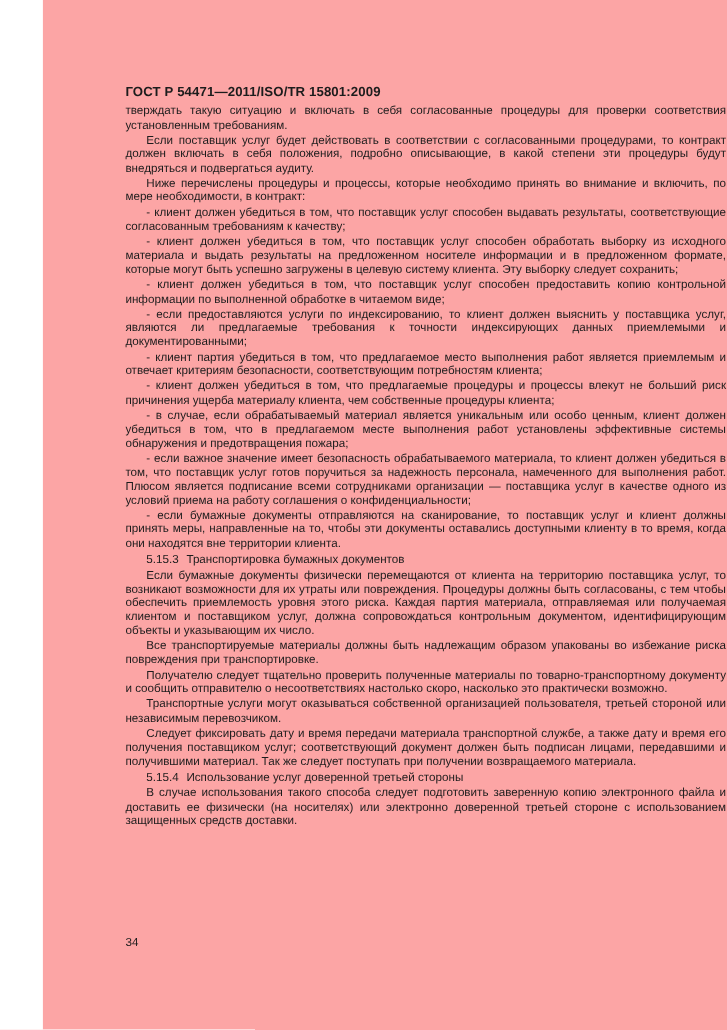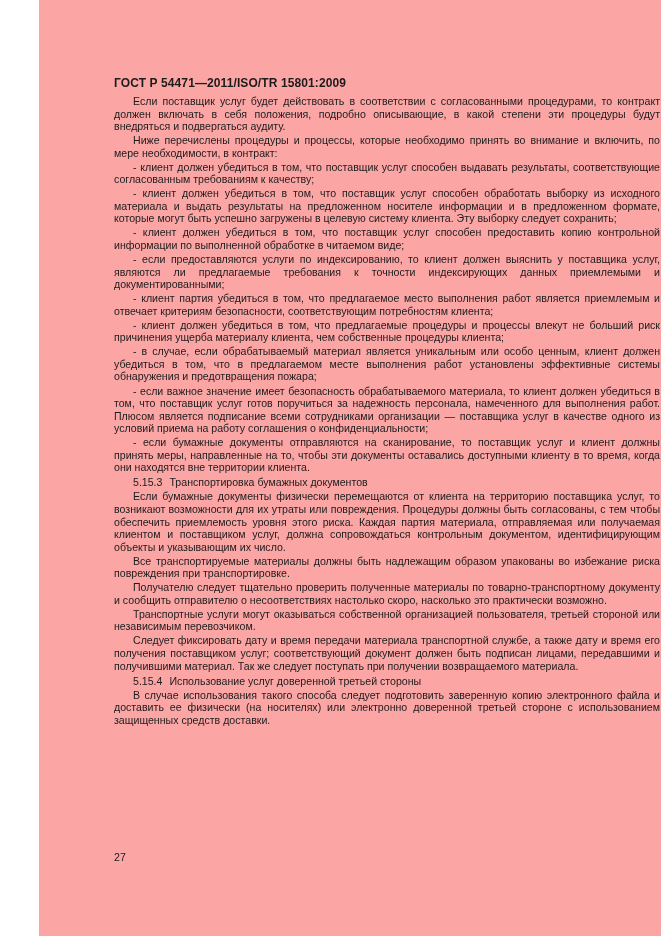--- a/index.html
+++ b/index.html
@@ -62,20 +62,21 @@
   }
 </style>
 </head>
 <body>
 
 <div class="page">
 
   <div class="doc-header">ГОСТ Р 54471—2011/ISO/TR 15801:2009</div>
 
   <div class="doc-body">
+    <p class="cont">тверждать такую ситуацию и включать в себя согласованные процедуры для проверки соответствия установленным требованиям.</p>
     <p>Если поставщик услуг будет действовать в соответствии с согласованными процедурами, то контракт должен включать в себя положения, подробно описывающие, в какой степени эти процедуры будут внедряться и подвергаться аудиту.</p>
     <p>Ниже перечислены процедуры и процессы, которые необходимо принять во внимание и включить, по мере необходимости, в контракт:</p>
     <p>- клиент должен убедиться в том, что поставщик услуг способен выдавать результаты, соответствующие согласованным требованиям к качеству;</p>
     <p>- клиент должен убедиться в том, что поставщик услуг способен обработать выборку из исходного материала и выдать результаты на предложенном носителе информации и в предложенном формате, которые могут быть успешно загружены в целевую систему клиента. Эту выборку следует сохранить;</p>
     <p>- клиент должен убедиться в том, что поставщик услуг способен предоставить копию контрольной информации по выполненной обработке в читаемом виде;</p>
     <p>- если предоставляются услуги по индексированию, то клиент должен выяснить у поставщика услуг, являются ли предлагаемые требования к точности индексирующих данных приемлемыми и документированными;</p>
     <p>- клиент партия убедиться в том, что предлагаемое место выполнения работ является приемлемым и отвечает критериям безопасности, соответствующим потребностям клиента;</p>
     <p>- клиент должен убедиться в том, что предлагаемые процедуры и процессы влекут не больший риск причинения ущерба материалу клиента, чем собственные процедуры клиента;</p>
     <p>- в случае, если обрабатываемый материал является уникальным или особо ценным, клиент должен убедиться в том, что в предлагаемом месте выполнения работ установлены эффективные системы обнаружения и предотвращения пожара;</p>
     <p>- если важное значение имеет безопасность обрабатываемого материала, то клиент должен убедиться в том, что поставщик услуг готов поручиться за надежность персонала, намеченного для выполнения работ. Плюсом является подписание всеми сотрудниками организации — поставщика услуг в качестве одного из условий приема на работу соглашения о конфиденциальности;</p>
@@ -91,15 +92,15 @@
     <p>Транспортные услуги могут оказываться собственной организацией пользователя, третьей стороной или независимым перевозчиком.</p>
     <p>Следует фиксировать дату и время передачи материала транспортной службе, а также дату и время его получения поставщиком услуг; соответствующий документ должен быть подписан лицами, передавшими и получившими материал. Так же следует поступать при получении возвращаемого материала.</p>
 
     <p class="heading">
       <span class="hnum">5.15.4</span><span>Использование услуг доверенной третьей стороны</span>
     </p>
 
     <p>В случае использования такого способа следует подготовить заверенную копию электронного файла и доставить ее физически (на носителях) или электронно доверенной третьей стороне с использованием защищенных средств доставки.</p>
   </div>
 
-  <div class="page-number">27</div>
+  <div class="page-number">34</div>
 
 </div>
 
 </body></html>

